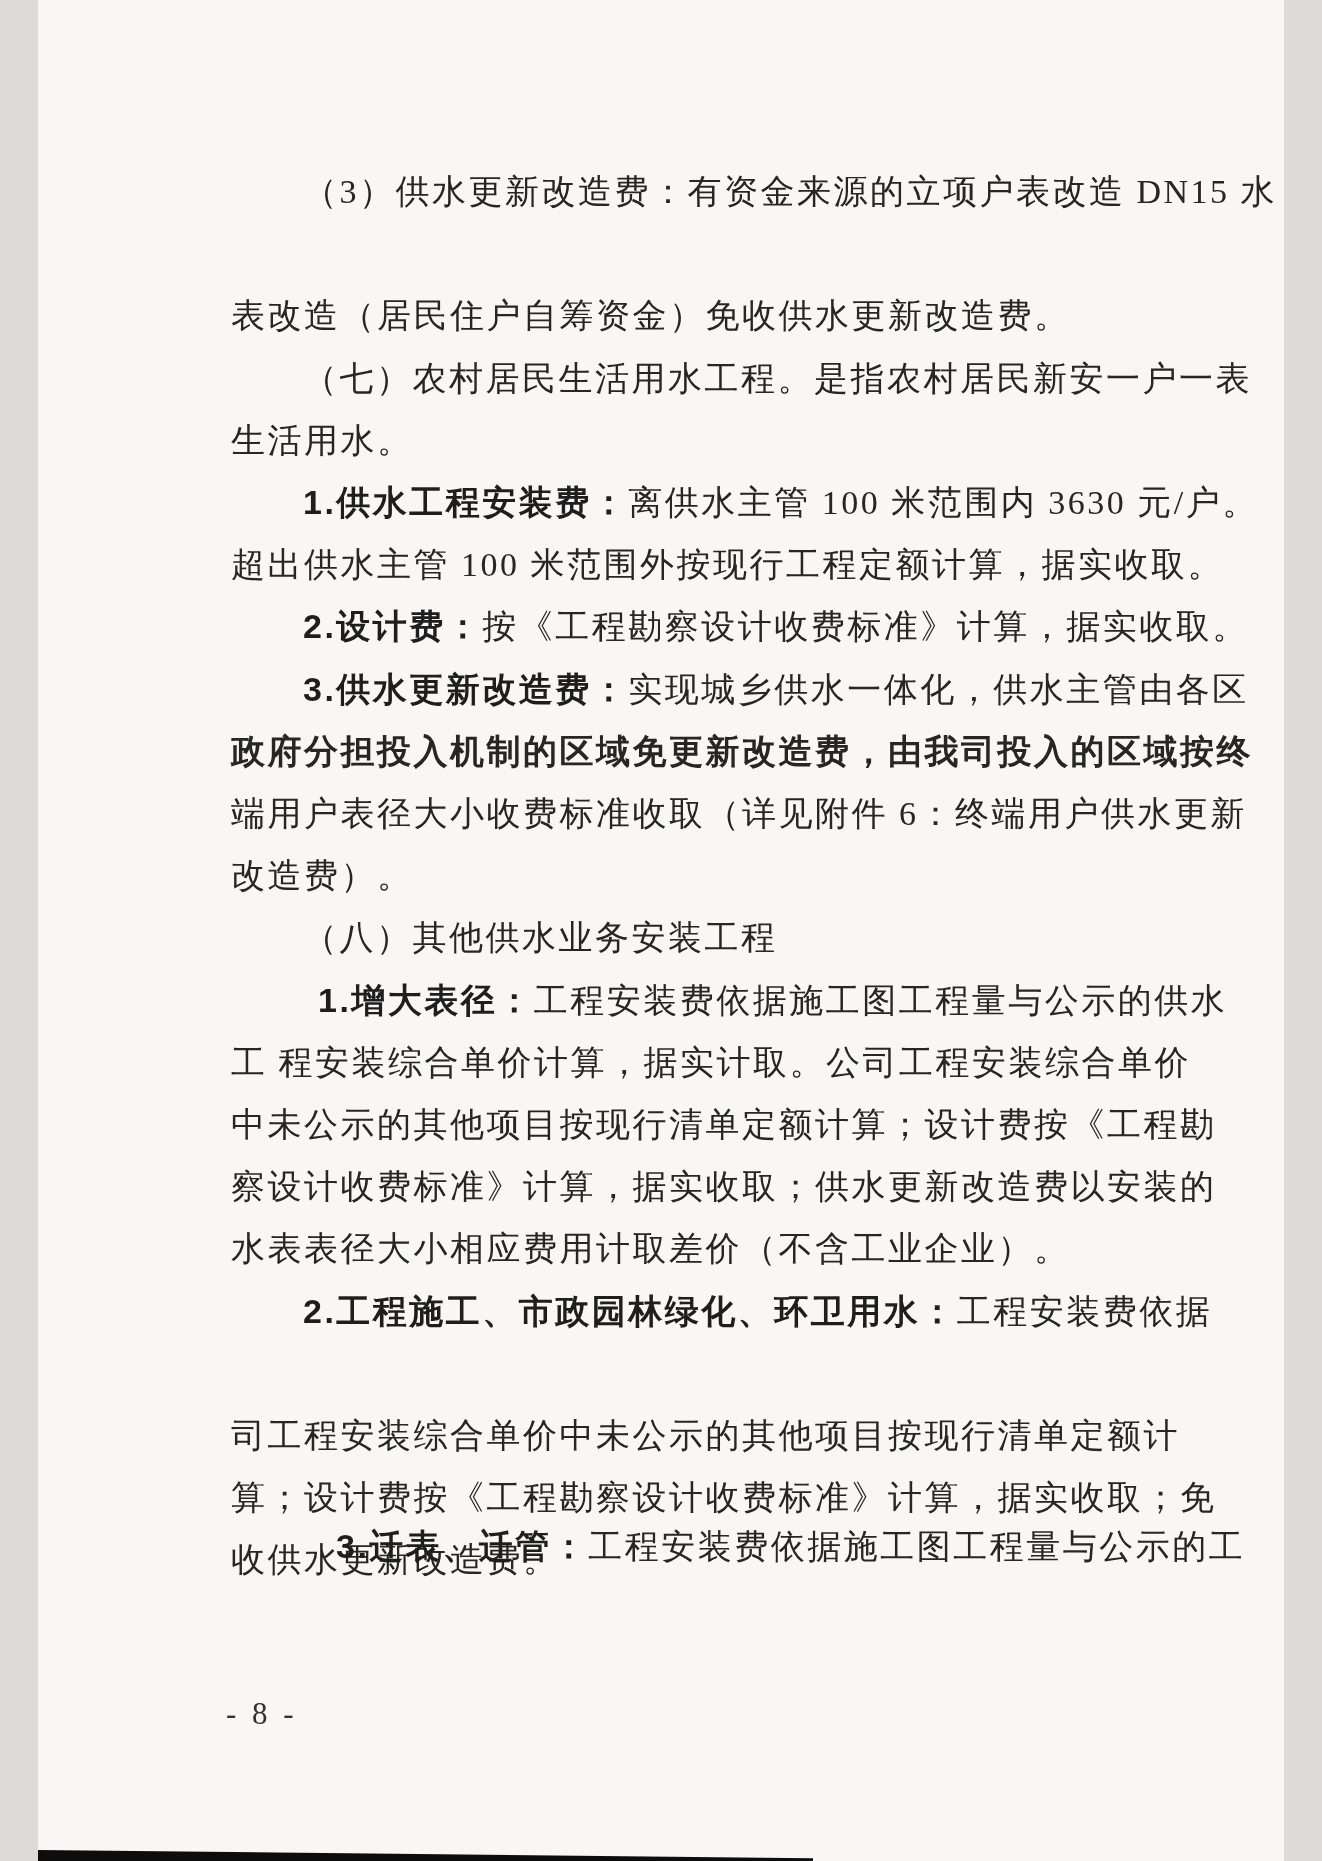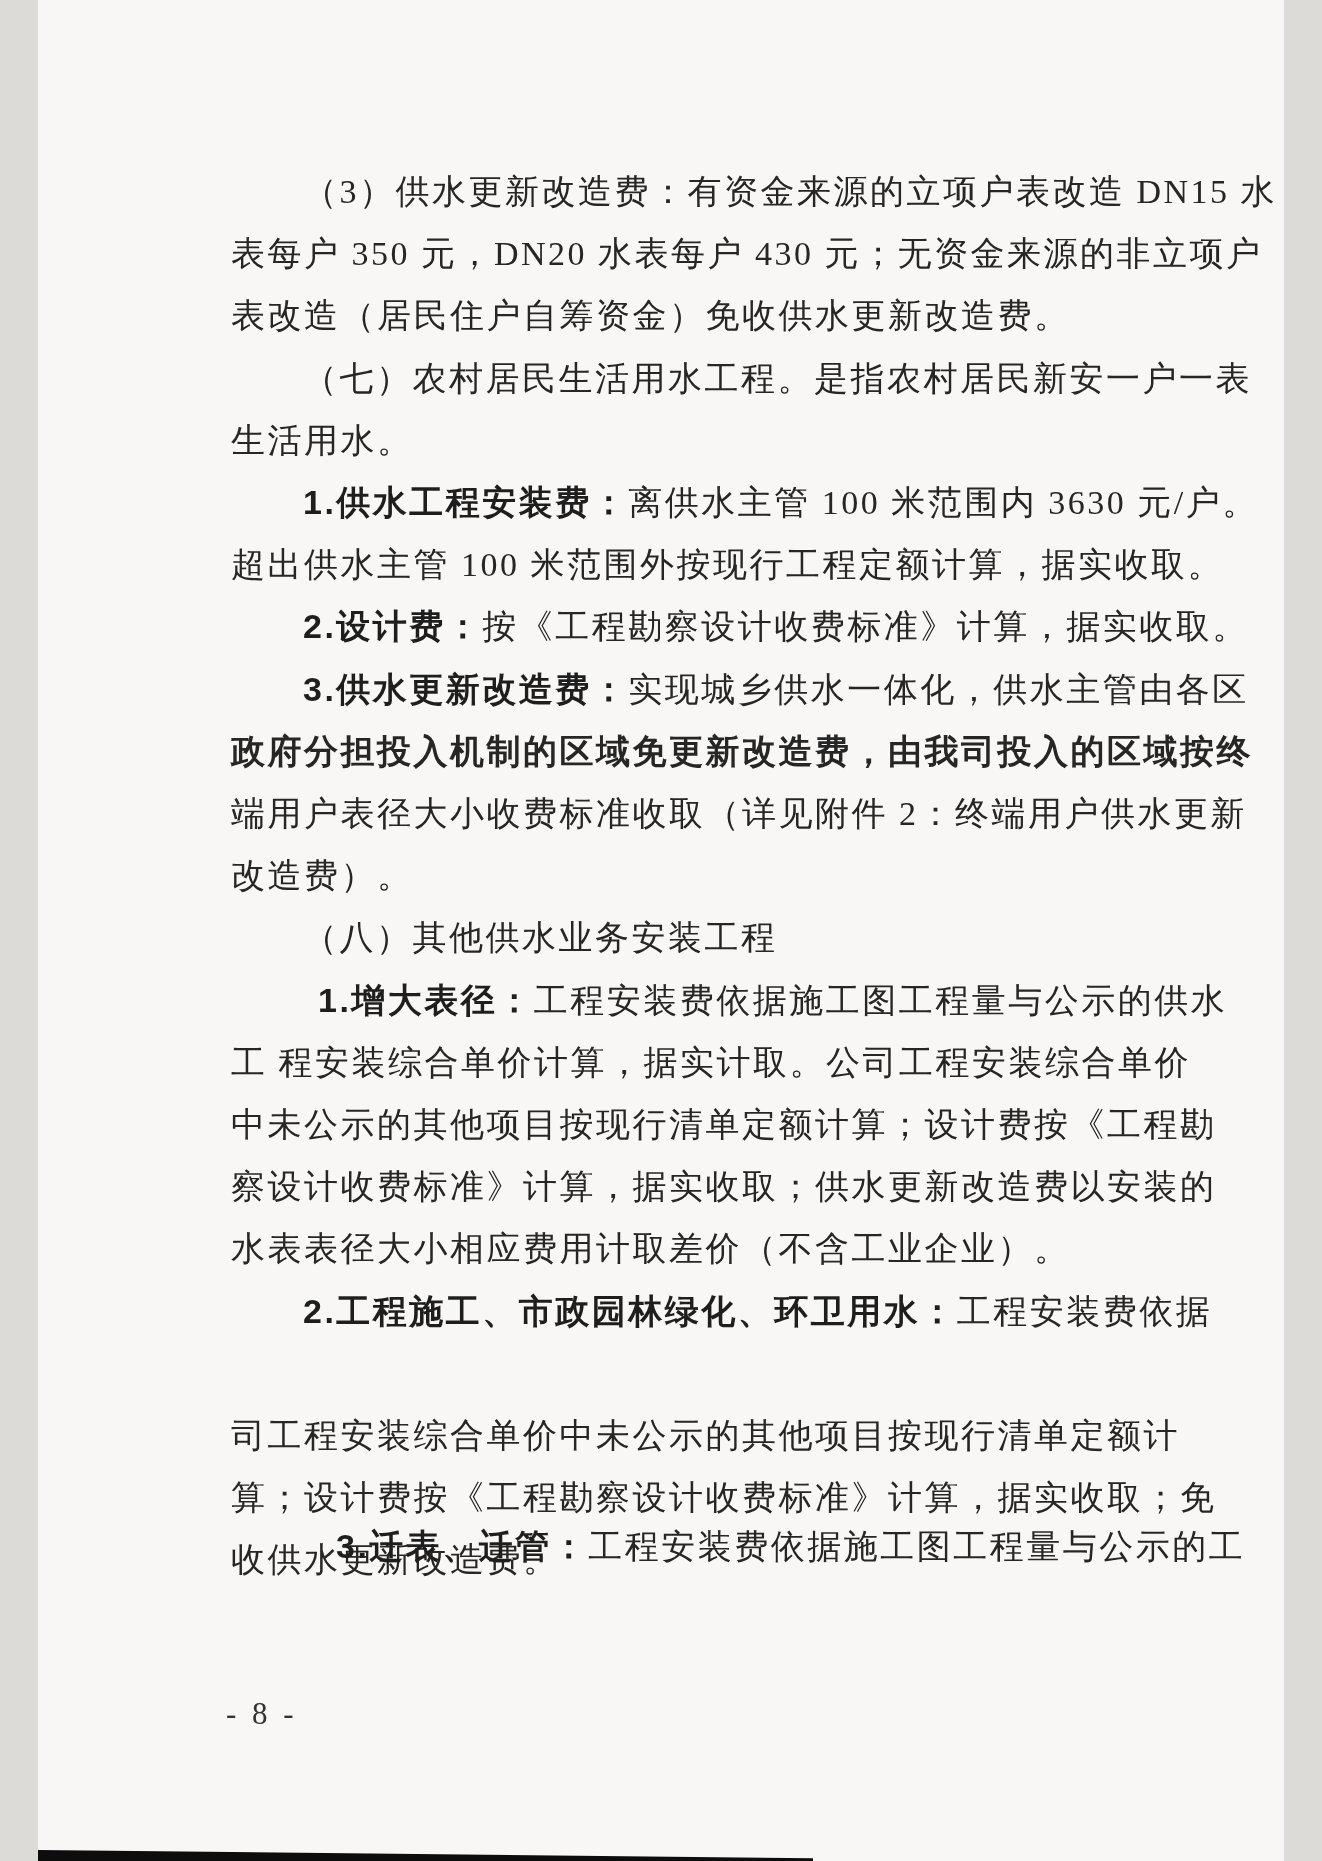--- a/index.html
+++ b/index.html
@@ -51,39 +51,38 @@
 </style>
 </head>
 <body>
 
 <div class="page">
 
   <div class="text-block">
 
       <div class="line" style="top: 169px; left: 265px;"><span class="b"></span><span class="t">（3）供水更新改造费：有资金来源的立项户表改造 DN15 水</span></div>
 
-      <div class="line" style="top: 231px; left: 193px;"><span class="b"></span><span class="t">表每户 350 元，DN20 水表每户 430 元；无资金来源的非立项户</span></div>
 
       <div class="line" style="top: 293px; left: 193px;"><span class="b"></span><span class="t">表改造（居民住户自筹资金）免收供水更新改造费。</span></div>
 
       <div class="line" style="top: 356px; left: 265px;"><span class="b"></span><span class="t">（七）农村居民生活用水工程。是指农村居民新安一户一表</span></div>
 
       <div class="line" style="top: 418px; left: 193px;"><span class="b"></span><span class="t">生活用水。</span></div>
 
       <div class="line" style="top: 480px; left: 265px;"><span class="b">1.供水工程安装费：</span><span class="t">离供水主管 100 米范围内 3630 元/户。</span></div>
 
       <div class="line" style="top: 542px; left: 193px;"><span class="b"></span><span class="t">超出供水主管 100 米范围外按现行工程定额计算，据实收取。</span></div>
 
       <div class="line" style="top: 604px; left: 265px;"><span class="b">2.设计费：</span><span class="t">按《工程勘察设计收费标准》计算，据实收取。</span></div>
 
       <div class="line" style="top: 667px; left: 265px; text-align: center;"><span class="b">3.供水更新改造费：</span><span class="t">实现城乡供水一体化，供水主管由各区</span></div>
 
       <div class="line" style="top: 729px; left: 193px; font-weight: bold;"><span class="b"></span><span class="t">政府分担投入机制的区域免更新改造费，由我司投入的区域按终</span></div>
 
-      <div class="line" style="top: 791px; left: 193px;"><span class="b"></span><span class="t">端用户表径大小收费标准收取（详见附件 2：终端用户供水更新</span></div>
+      <div class="line" style="top: 791px; left: 193px;"><span class="b"></span><span class="t">端用户表径大小收费标准收取（详见附件 6：终端用户供水更新</span></div>
 
       <div class="line" style="top: 853px; left: 193px;"><span class="b"></span><span class="t">改造费）。</span></div>
 
       <div class="line" style="top: 915px; left: 265px;"><span class="b"></span><span class="t">（八）其他供水业务安装工程</span></div>
 
       <div class="line" style="top: 978px; left: 265px; margin-left: 15px;"><span class="b">1.增大表径：</span><span class="t">工程安装费依据施工图工程量与公示的供水</span></div>
 
       <div class="line" style="top: 1040px; left: 193px;"><span class="b"></span><span class="t">工 程安装综合单价计算，据实计取。公司工程安装综合单价</span></div>
 
       <div class="line" style="top: 1102px; left: 193px;"><span class="b"></span><span class="t">中未公示的其他项目按现行清单定额计算；设计费按《工程勘</span></div>

